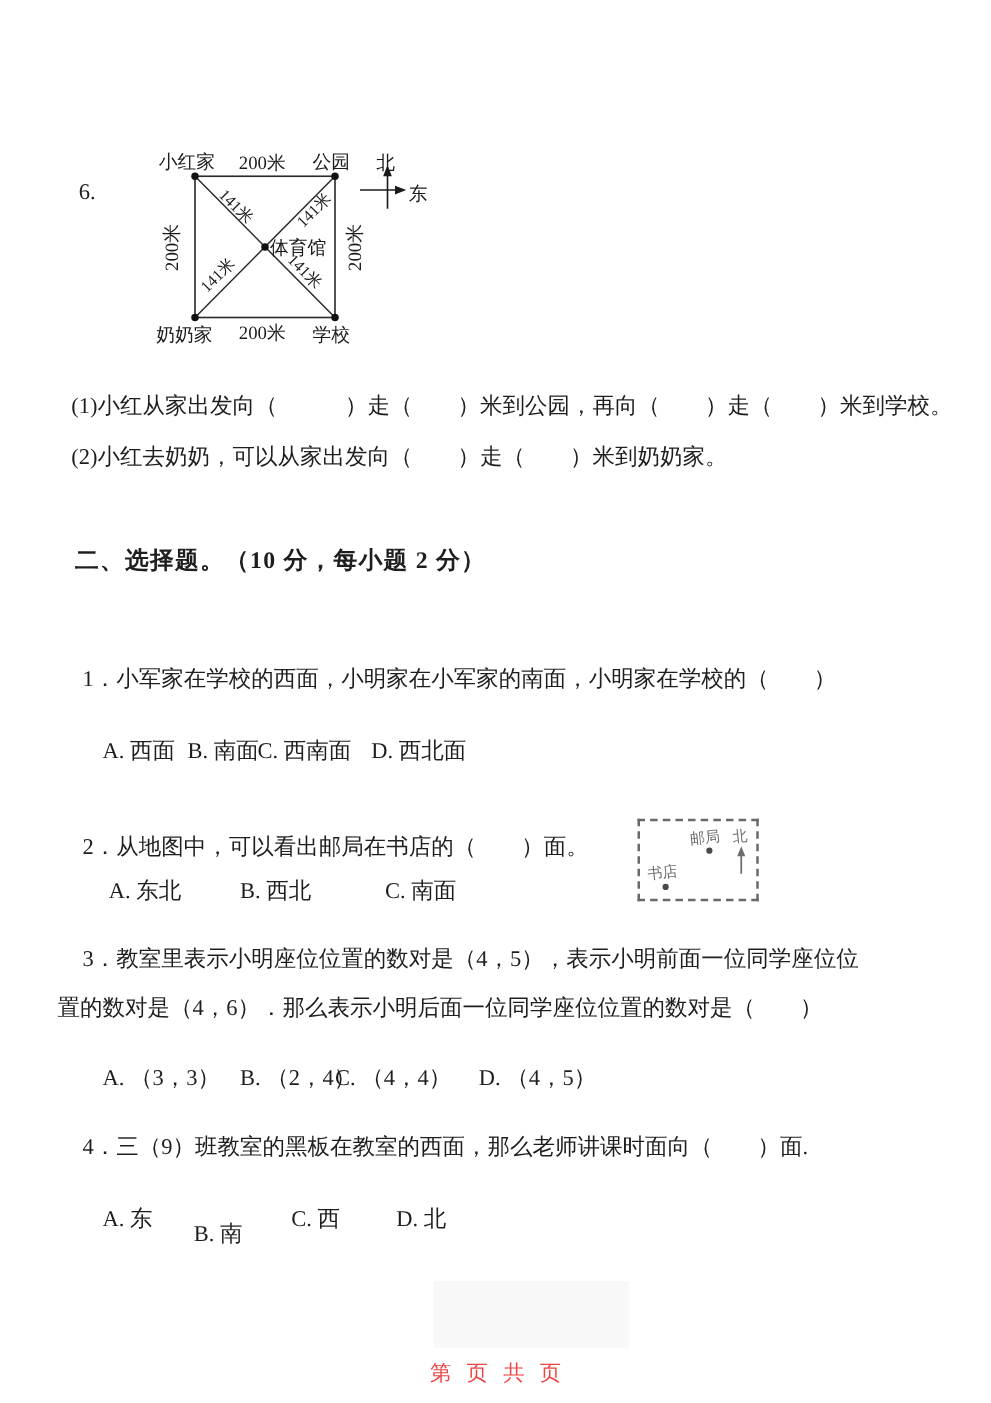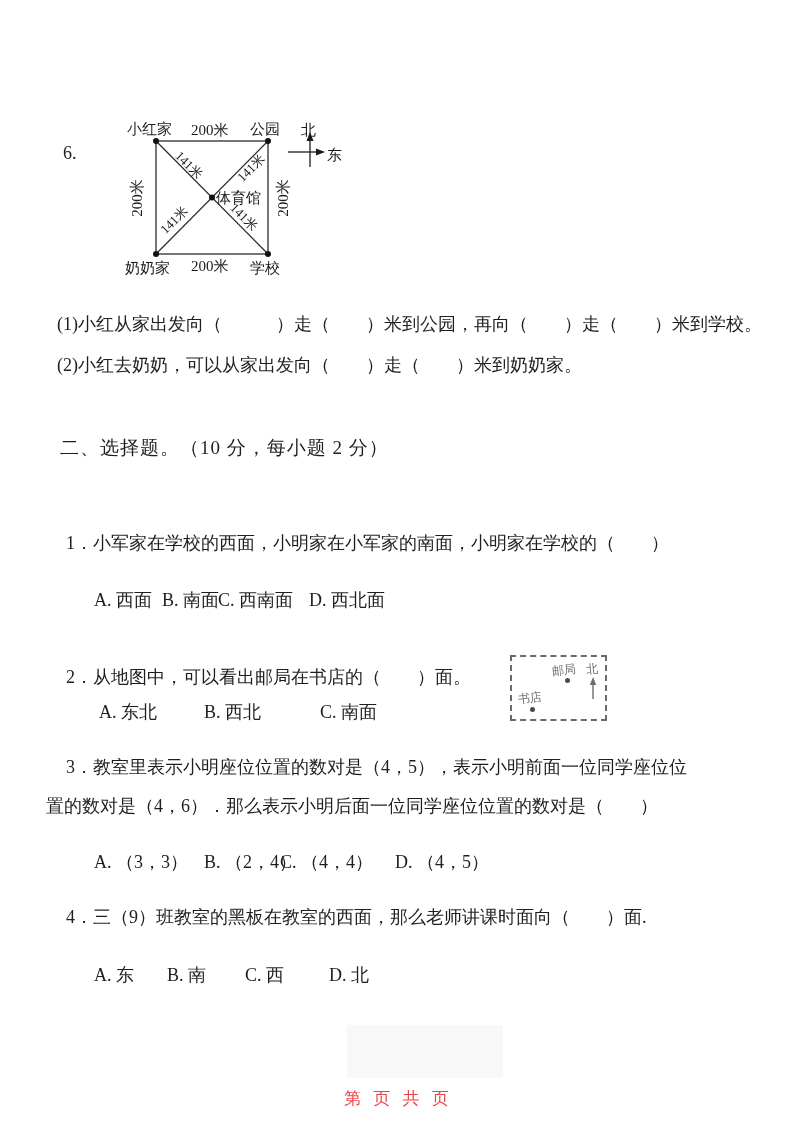--- a/index.html
+++ b/index.html
@@ -2,22 +2,22 @@
 <html><head>
 <meta charset="utf-8">
 <style>
   html,body{margin:0;padding:0;}
   body{
     width:793px;height:1122px;background:#ffffff;position:relative;overflow:hidden;
     font-family:"Liberation Serif","DejaVu Serif",serif;color:#1e1e1e;
   }
   .abs{position:absolute;white-space:nowrap;}
   .qtext{font-size:18px;}
-  .heading{font-size:19px;font-weight:normal;letter-spacing:1px;}
-  .optrow{position:absolute;left:12px;top:0;width:667px;height:24px;}
+  .heading{font-size:19px;font-weight:bold;letter-spacing:1px;}
+  .optrow{position:absolute;left:0;top:0;width:667px;height:24px;}
   .optrow span{position:absolute;font-size:18px;white-space:nowrap;}
   .map-box{
     position:absolute;border:2px dashed #6a6a6a;background:#fff;
   }
   .map-label{position:absolute;font-size:12px;color:#6d6d6d;transform:rotate(-6deg);white-space:nowrap;}
   .map-dot{position:absolute;width:5px;height:5px;border-radius:50%;background:#4a4a4a;}
   .footer-box{position:absolute;background:#f8f8f8;}
   .footer-text{position:absolute;font-size:17px;letter-spacing:4px;color:#ef4444;}
   svg text{font-family:"Liberation Serif","DejaVu Serif",serif;fill:#1b1b1b;}
 </style>
@@ -100,21 +100,21 @@
   <div class="optrow" style="top:850px;">
     <span style="left:82px;">A. （3，3）</span>
     <span style="left:192px;">B. （2，4）</span>
     <span style="left:268px;">C. （4，4）</span>
     <span style="left:358px;margin-left:25px;">D. （4，5）</span>
   </div>
 
   <div class="abs qtext" style="left:66px;top:905px;">4．三（9）班教室的黑板在教室的西面，那么老师讲课时面向（　　）面.</div>
   <div class="optrow" style="top:963px;">
     <span style="left:82px;text-align:center;">A. 东</span>
-    <span style="left:155px;">B. 南</span>
+    <span style="left:155px;margin-top:12px;">B. 南</span>
     <span style="left:233px;">C. 西</span>
     <span style="left:317px;">D. 北</span>
   </div>
 
   <div class="footer-box" style="left:347px;top:1025px;width:156px;height:53px;"></div>
   <div class="footer-text" style="left:344px;top:1087px;">第 页 共 页</div>
 
 </div>
 
 </body></html>

